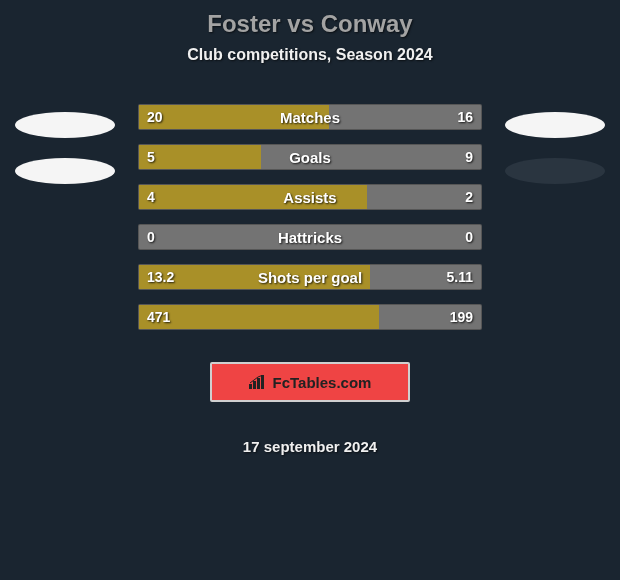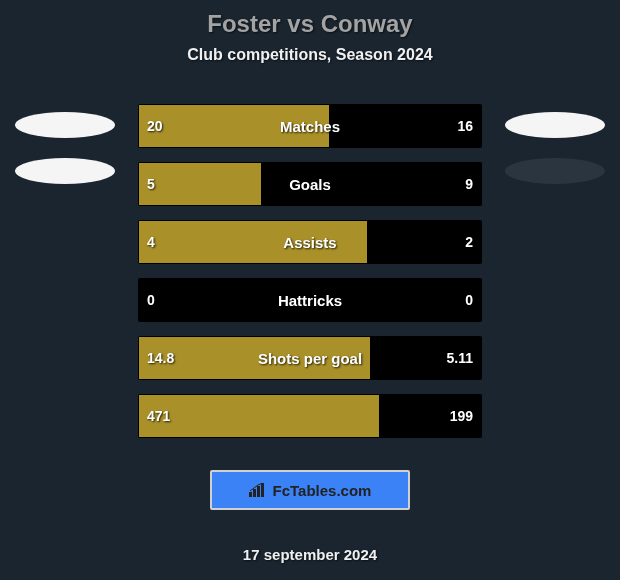--- a/index.html
+++ b/index.html
@@ -56,23 +56,23 @@
     .oval-white { background: #f5f5f5; }
     .oval-dark { background: #2a3540; }
     .bars {
       width: 344px;
       display: flex;
       flex-direction: column;
       gap: 14px;
     }
     .bar-row {
       position: relative;
-      height: 44px;
+      height: 26px;
       width: 100%;
-      background: #000000;
+      background: #737373;
       border: 1px solid rgba(0,0,0,0.25);
       border-radius: 2px;
     }
     .bar-fill {
       position: absolute;
       top: 0;
       left: 0;
       height: 100%;
       background: #a99028;
     }
@@ -104,21 +104,21 @@
       transform: translateY(-50%);
       font-size: 14px;
       font-weight: bold;
       color: #fff;
       text-shadow: 1px 1px 2px rgba(0,0,0,0.8);
     }
     .branding {
       margin: 32px auto 0;
       width: 200px;
       height: 40px;
-      background: #3b82f6;
+      background: #ef4444;
       border: 2px solid #d0d0d0;
       border-radius: 2px;
       display: flex;
       align-items: center;
       justify-content: center;
       gap: 6px;
     }
     .brand-icon {
       width: 18px;
       height: 14px;
@@ -179,21 +179,21 @@
       <div class="bar-row">
         <div class="bar-fill" style="width: 0%;"></div>
         <span class="bar-left-val">0</span>
         <span class="bar-label">Hattricks</span>
         <span class="bar-right-val">0</span>
       </div>
 
 
       <div class="bar-row">
         <div class="bar-fill" style="width: 67.5%;"></div>
-        <span class="bar-left-val">14.8</span>
+        <span class="bar-left-val">13.2</span>
         <span class="bar-label">Shots per goal</span>
         <span class="bar-right-val">5.11</span>
       </div>
 
       <div class="bar-row">
         <div class="bar-fill" style="width: 70.3%;"></div>
         <span class="bar-left-val">471</span>
         <span class="bar-right-val">199</span>
       </div>
 

